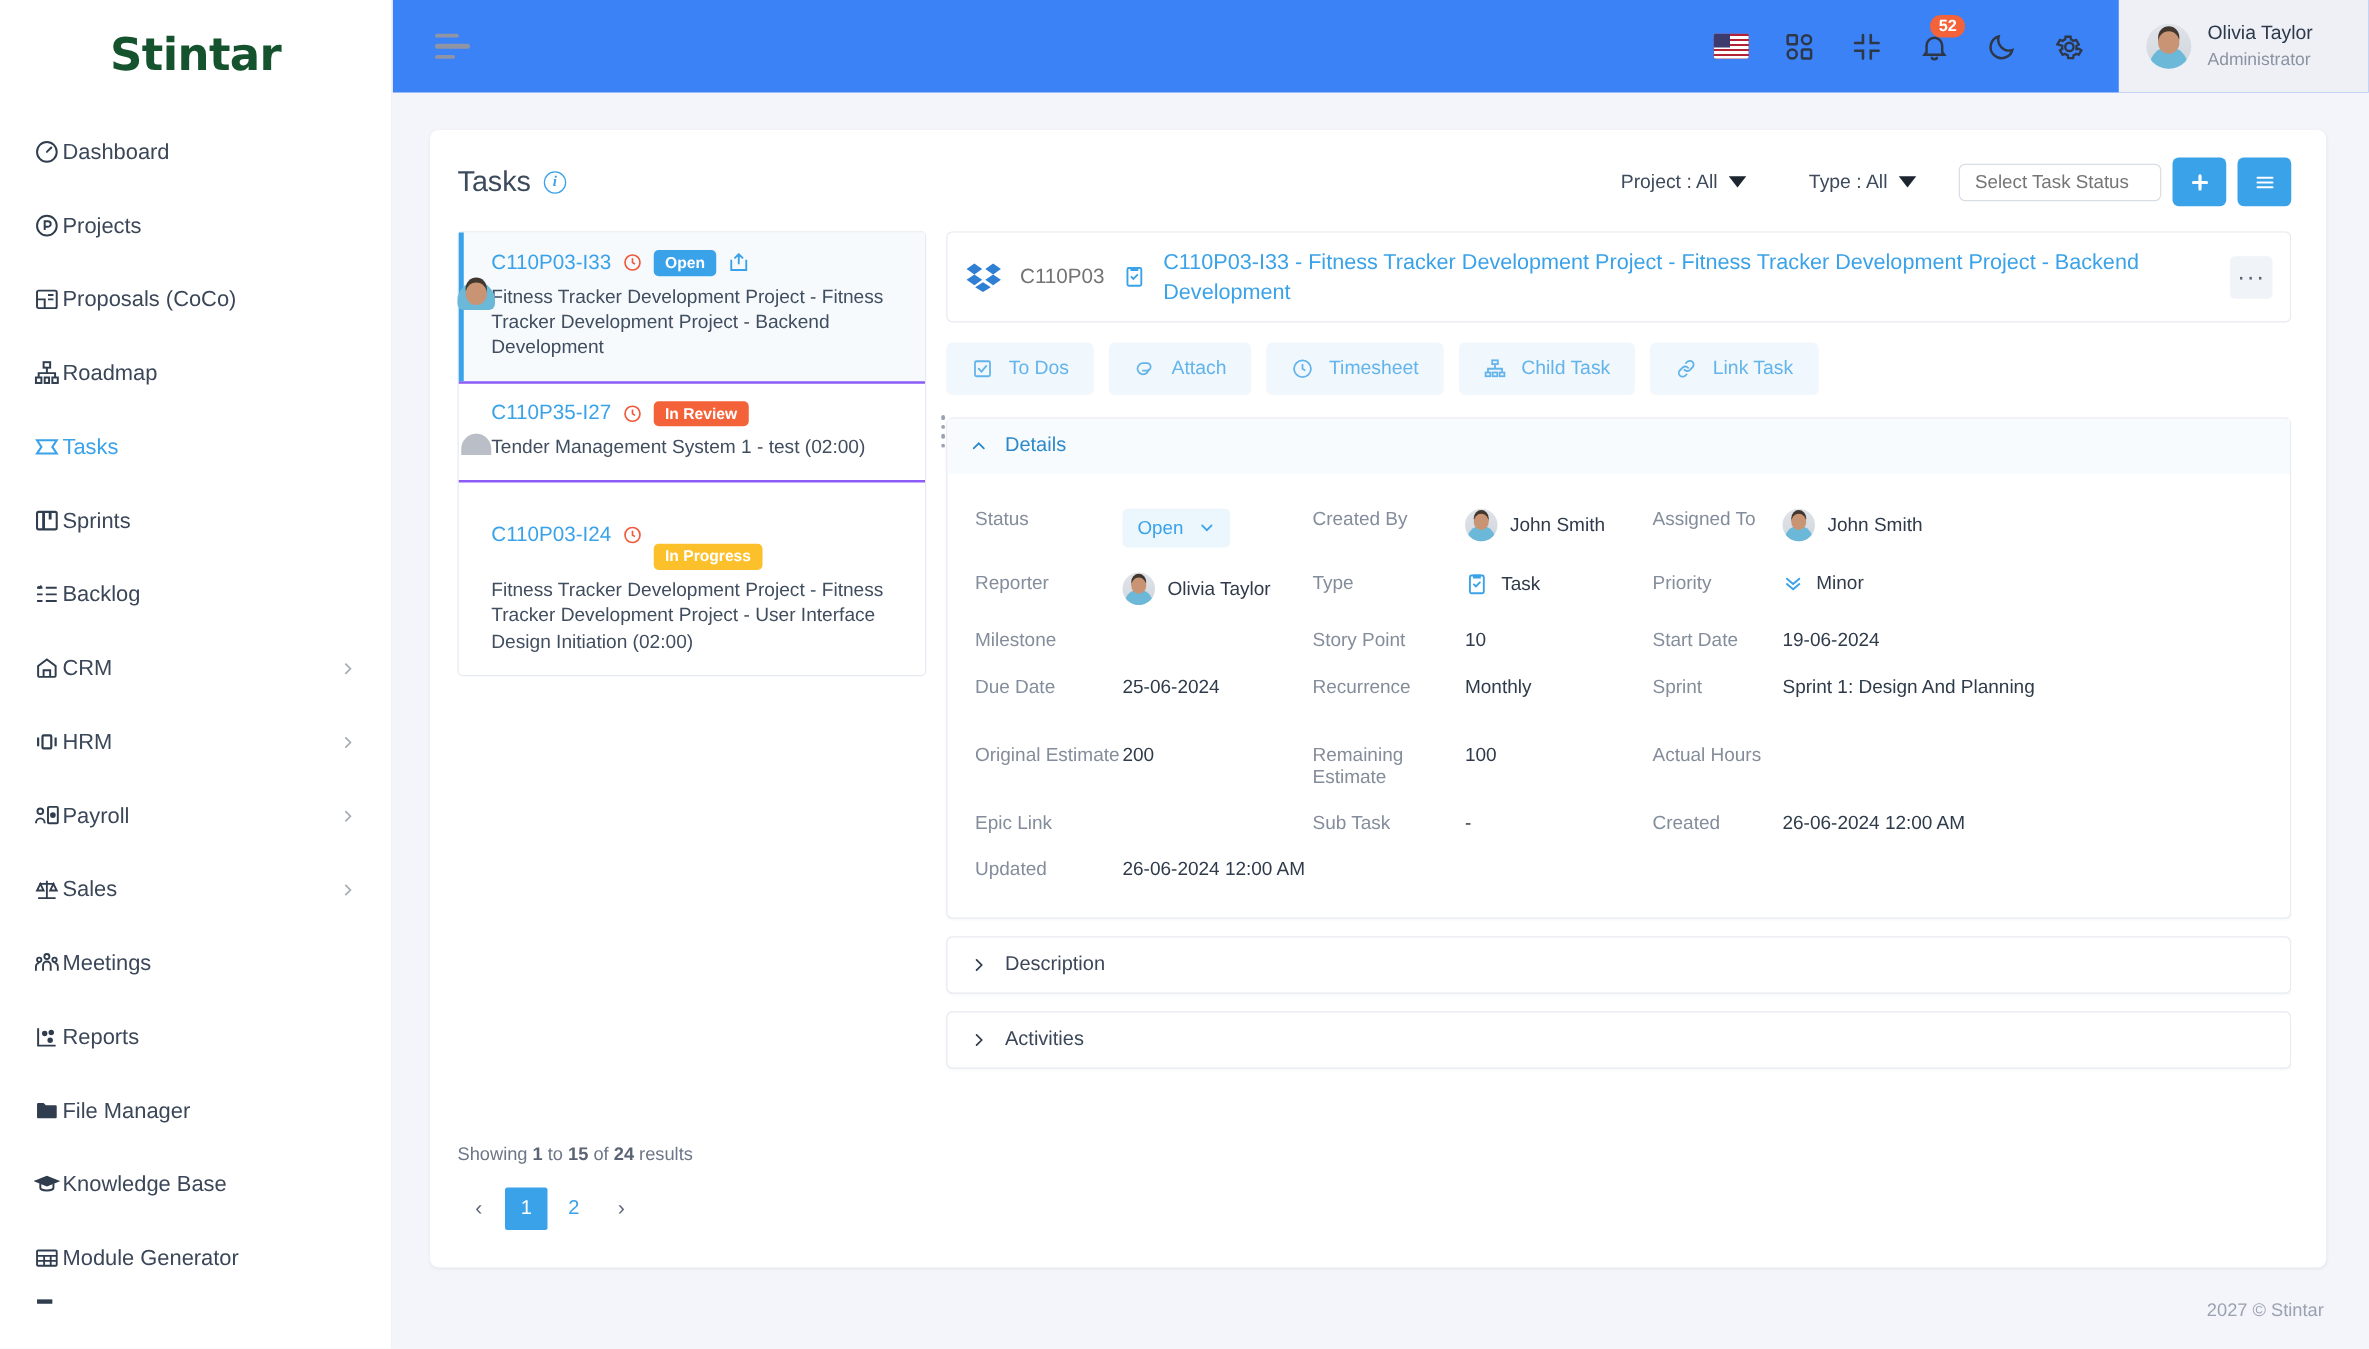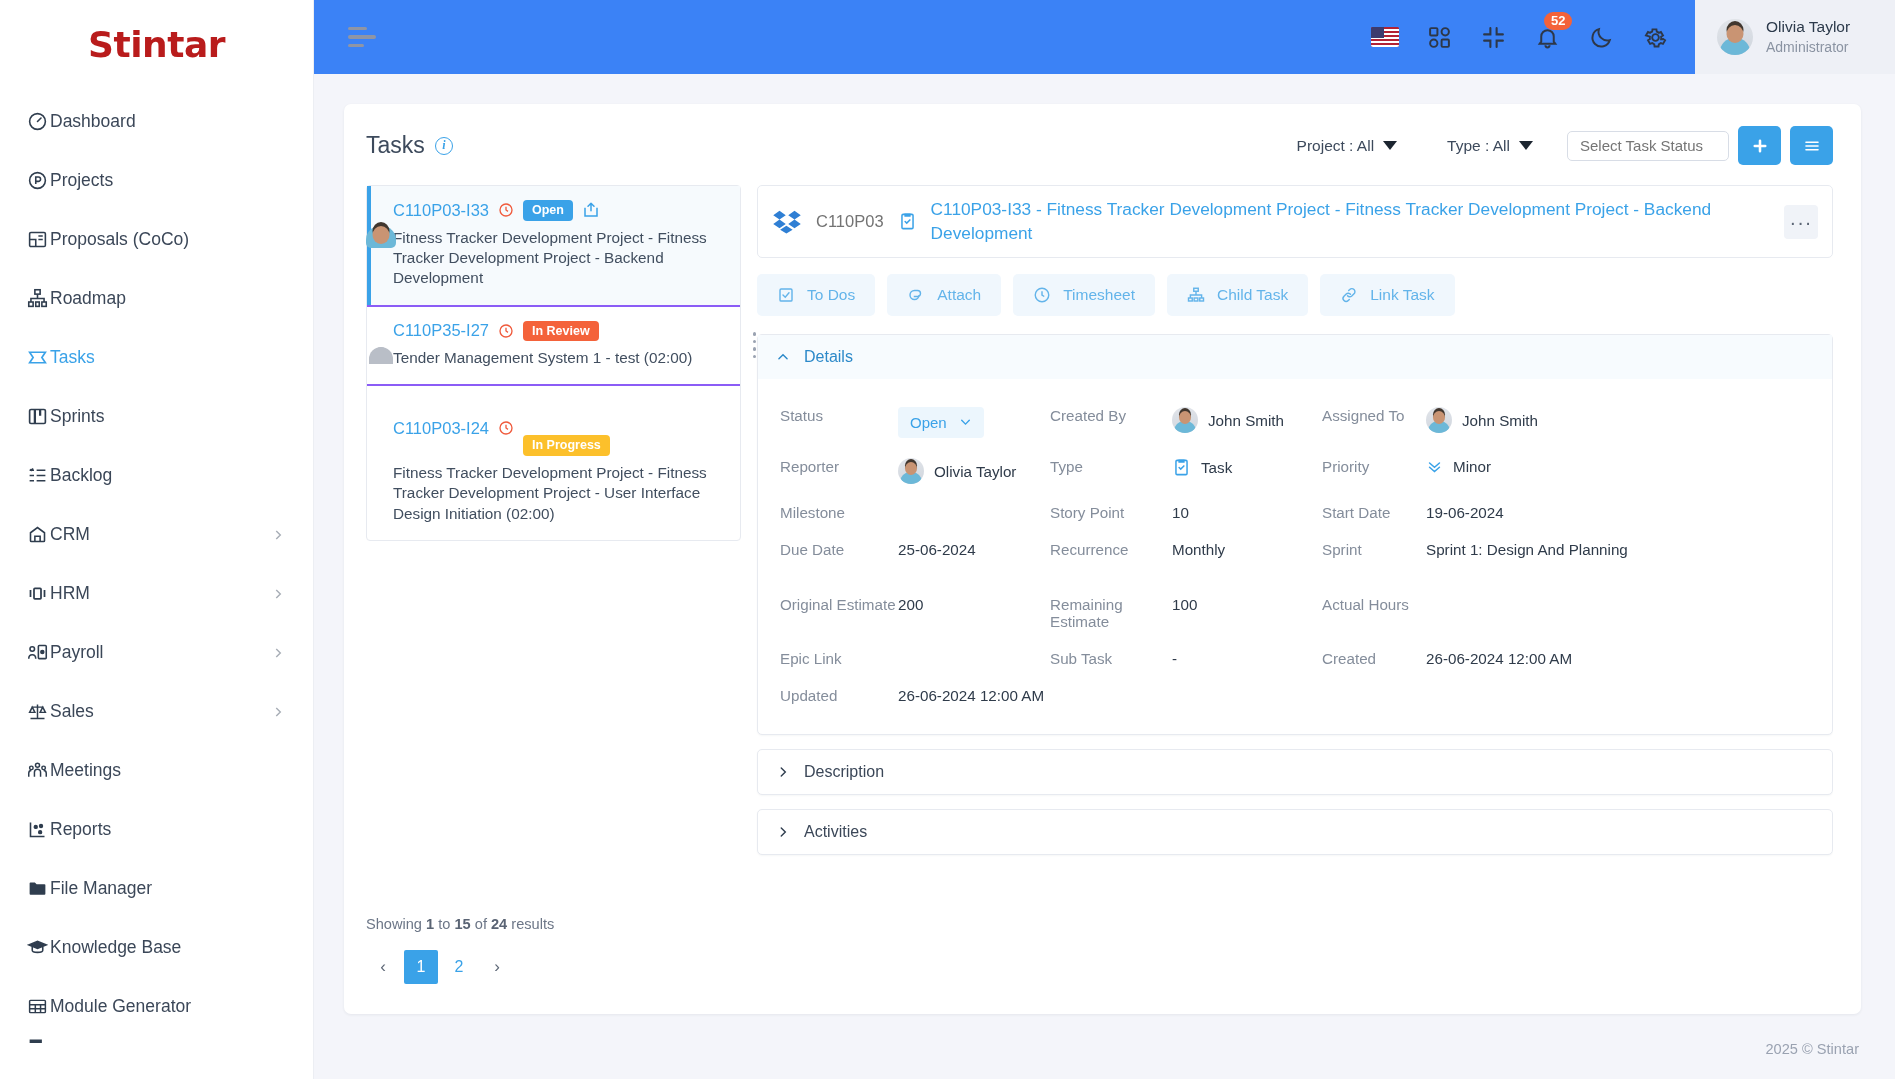--- a/index.html
+++ b/index.html
@@ -14,21 +14,21 @@
 
   
   .sidebar {
     width: 314px; height: 1079px; background: #ffffff;
     border-right: 1px solid #eceef3;
     position: relative; flex: 0 0 314px;
     overflow: hidden;
   }
   .brand { height: 88px; display: flex; align-items: center; justify-content: center; }
   .brand-text {
-    font-size: 36px; font-weight: bold; color: #b91c1c;
+    font-size: 36px; font-weight: bold; color: #14532d;
     letter-spacing: -0.5px; font-family: "DejaVu Sans", sans-serif;
   }
   .nav { padding-top: 4px; }
   .nav-item {
     display: flex; align-items: center; gap: 2px;
     height: 59px; padding: 0 28px 0 26px;
     color: #3b4758; font-size: 17.5px; cursor: pointer;
     position: relative;
   }
   .nav-item .ico {
@@ -788,16 +788,16 @@
                 <span>Activities</span>
               </div>
             </div>
 
           </div>
         </div>
       </section>
     </div>
 
     <footer class="footer">
-      <span>2025 © Stintar</span>
+      <span>2027 © Stintar</span>
     </footer>
   </div>
 </div>
 
 </body></html>

